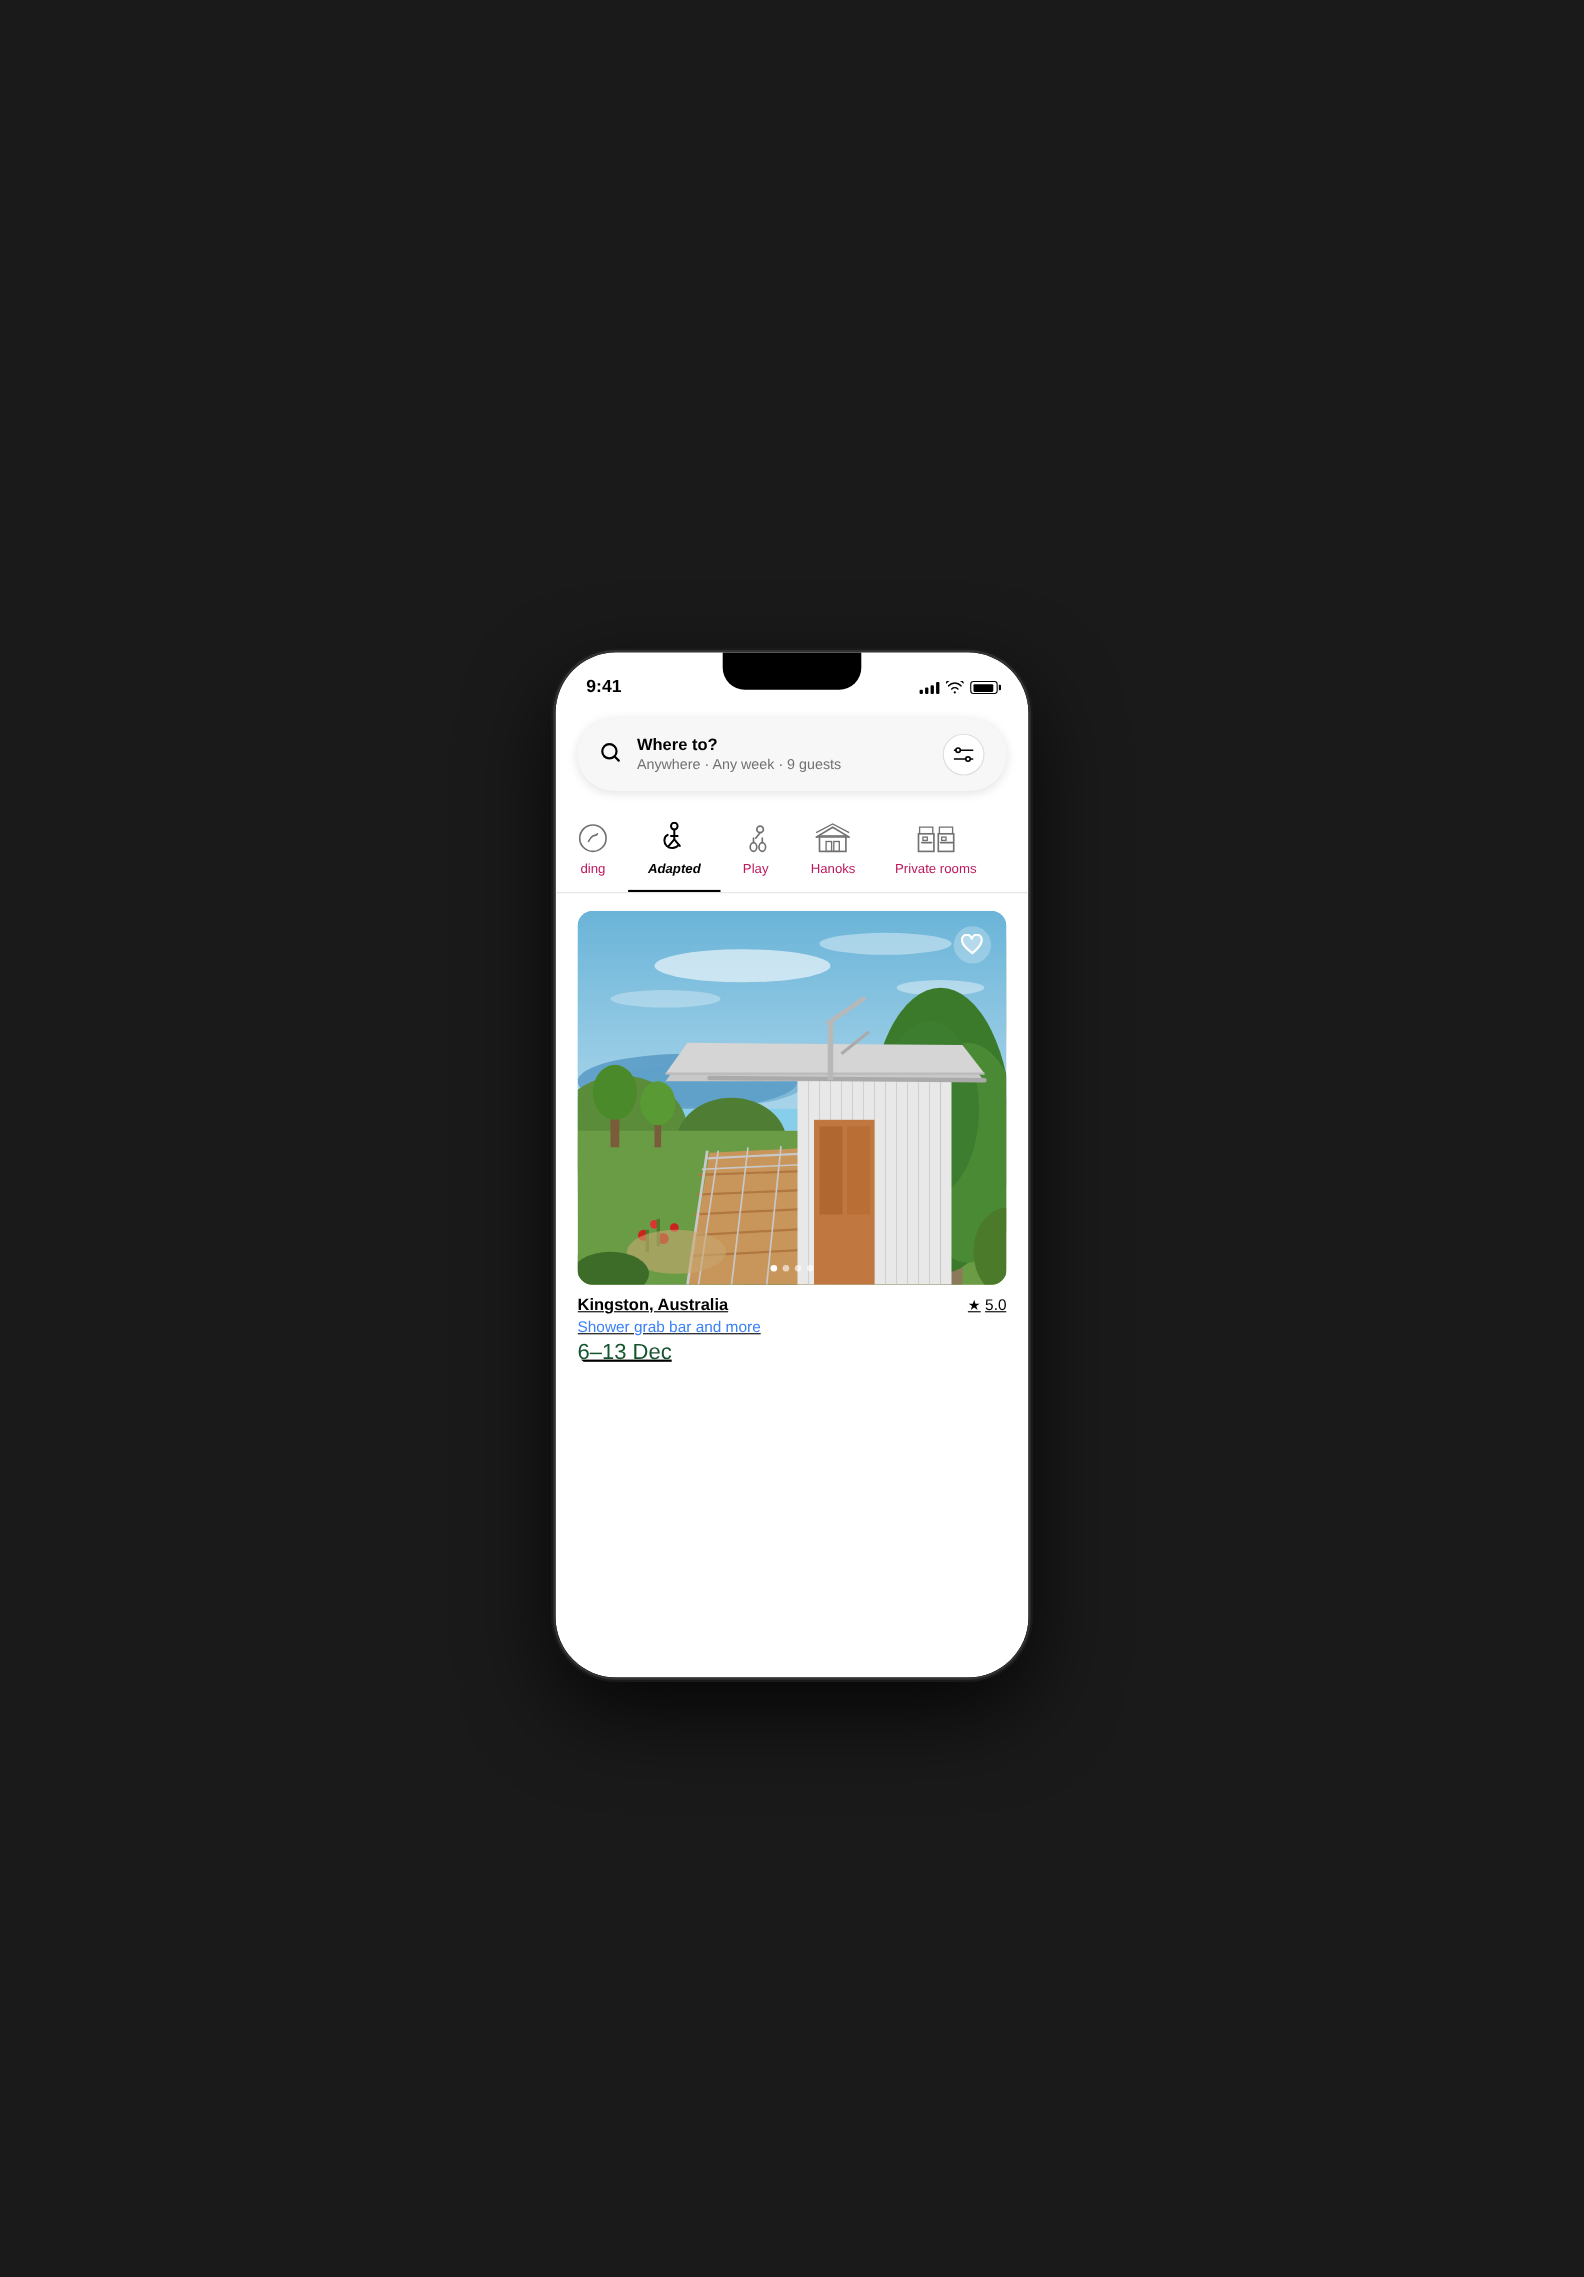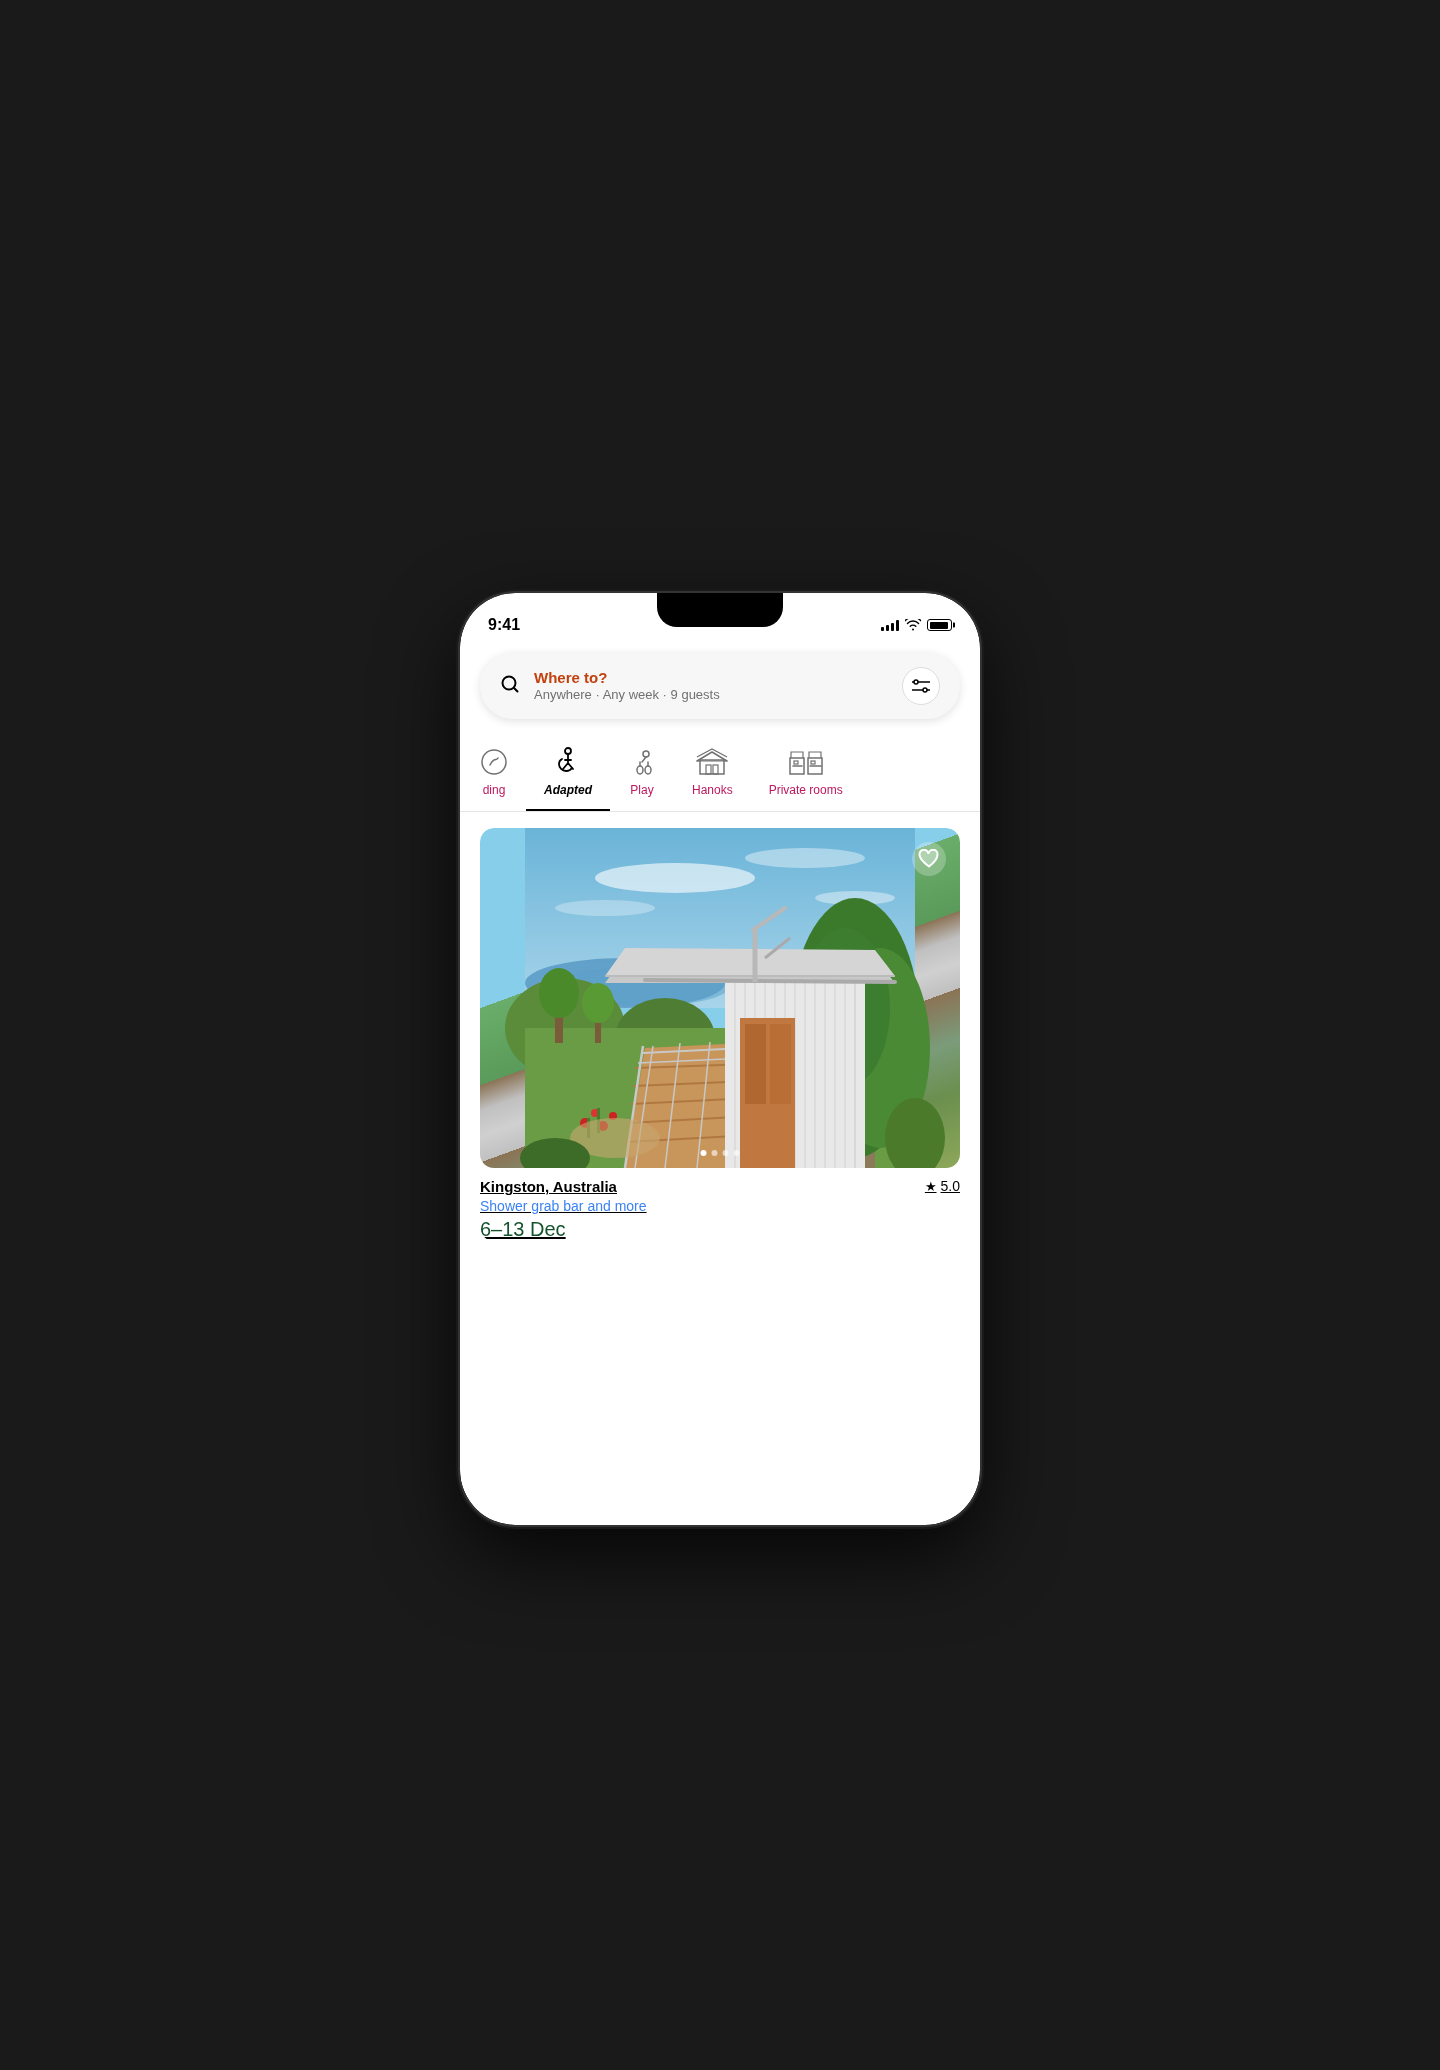--- a/index.html
+++ b/index.html
@@ -6,21 +6,21 @@
     body {
       background: #1a1a1a;
       display: flex;
       justify-content: center;
       align-items: center;
       min-height: 100vh;
       font-family: -apple-system, BlinkMacSystemFont, 'Helvetica Neue', Arial, sans-serif;
     }
 
     .phone-frame {
-      width: 520px;
+      width: 430px;
       height: 932px;
       background: #000;
       border-radius: 55px;
       position: relative;
       box-shadow: 0 0 0 2px #333, 0 0 0 4px #1a1a1a, 0 30px 80px rgba(0,0,0,0.8);
       overflow: hidden;
       margin-top: 48px;
     }
 
     .phone-screen {
@@ -133,21 +133,21 @@
       flex-shrink: 0;
     }
 
     .search-text-wrap {
       flex: 1;
     }
 
     .search-title {
       font-size: 15px;
       font-weight: 700;
-      color: #c2410c;
+      color: #000000;
       line-height: 1.2;
     }
 
     .search-subtitle {
       font-size: 13px;
       color: #717171;
       line-height: 1.3;
     }
 
     .filter-btn {

